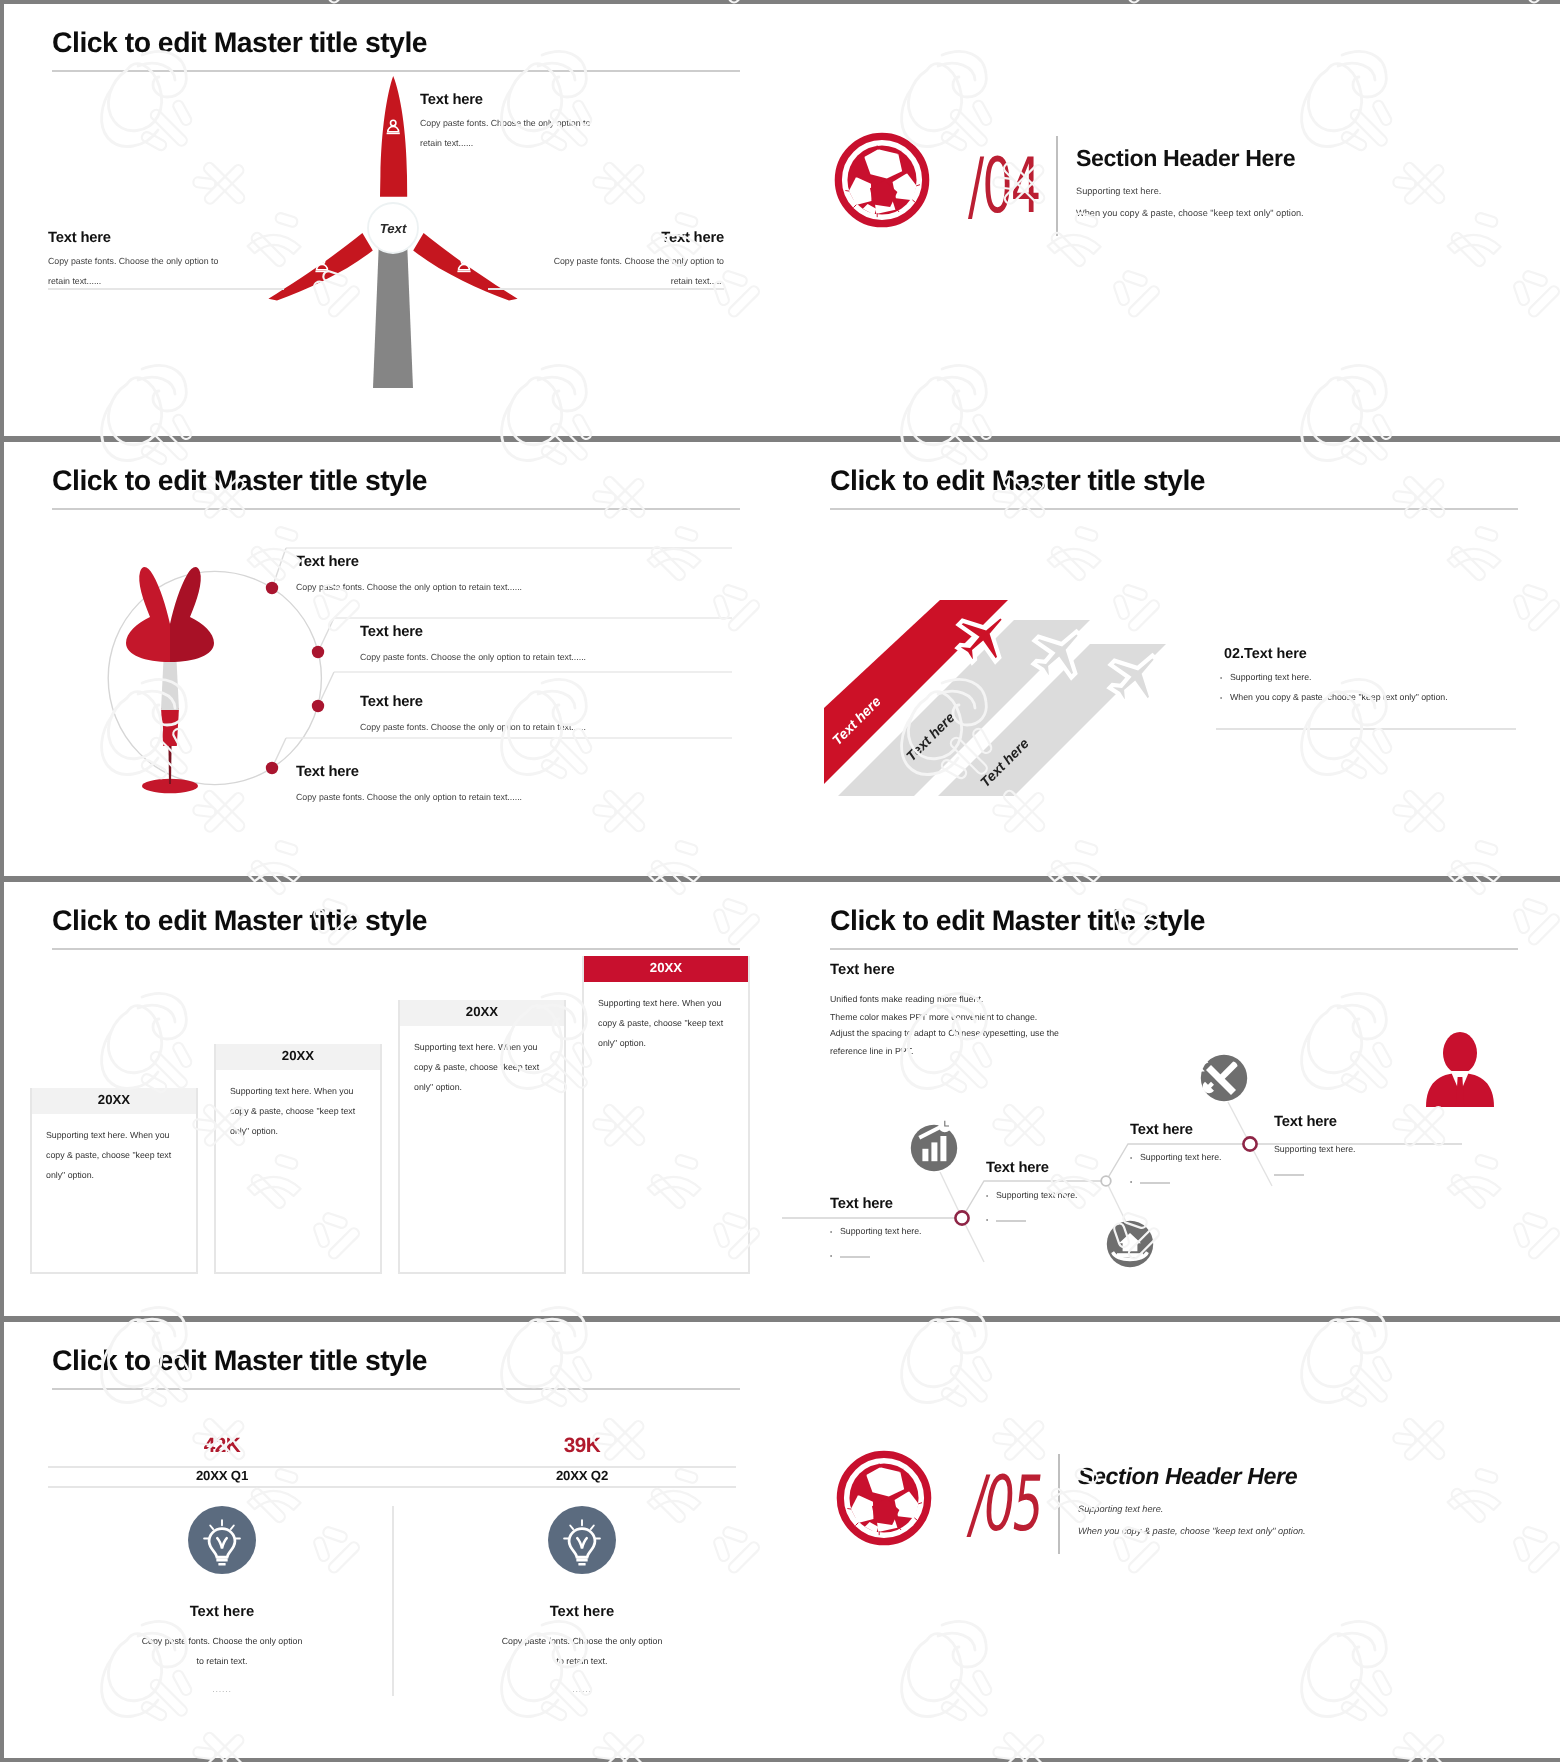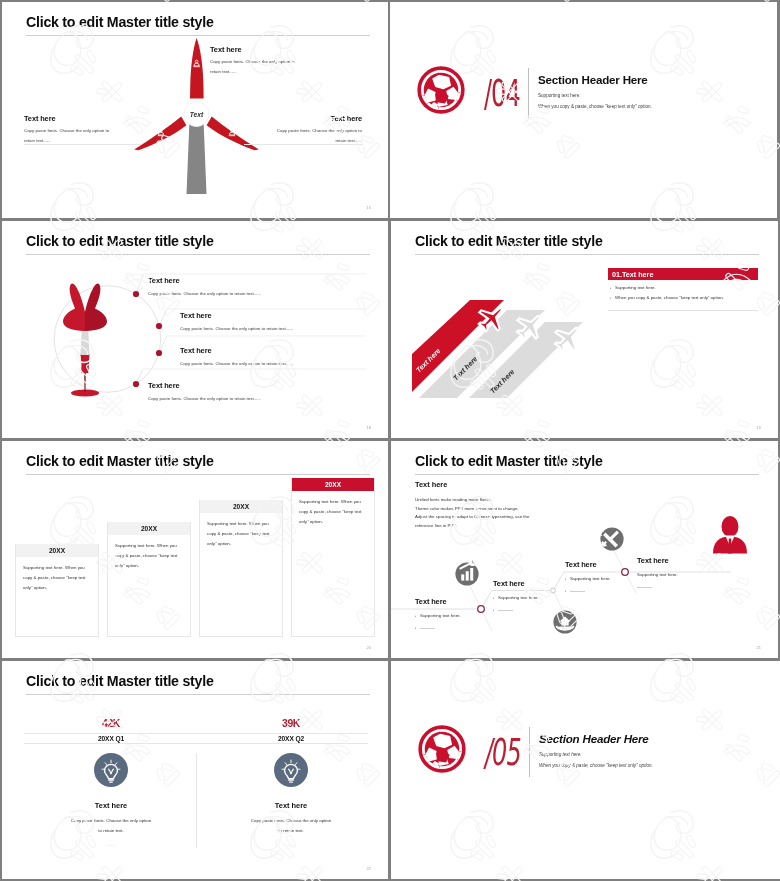--- a/index.html
+++ b/index.html
@@ -1,20 +1,20 @@
 <!DOCTYPE html>
 <html><head>
 <meta charset="utf-8">
 <style>
   html,body{margin:0;padding:0;}
   body{width:780px;height:881px;background:#fff;
        font-family:"Liberation Sans",sans-serif;}
   .grid{position:relative;width:780px;height:881px;box-sizing:border-box;
         background:#7f7f7f;}
-  .slide{position:absolute;background:#fff;overflow:hidden;}
+  .slide{position:absolute;background:#fff;overflow:hidden;padding-left:40px;}
   
   .s0{left:2px;  top:2px;   width:386px;height:216px;}
   .s1{left:390px;top:2px;   width:387px;height:216px;}
   .s2{left:2px;  top:221px; width:386px;height:217px;}
   .s3{left:391px;top:221px; width:387px;height:217px;}
   .s4{left:2px;  top:441px; width:386px;height:217px;}
   .s5{left:391px;top:441px; width:387px;height:217px;}
   .s6{left:2px;  top:661px; width:386px;height:218px;}
   .s7{left:391px;top:661px; width:447px;height:218px;font-style:italic;}
 
@@ -281,24 +281,22 @@
       <g>
         <path d="M77 20 L111 20 L19 112 L19 74 Z" fill="#cc1127"></path>
         <use href="#plane" transform="translate(99,38) rotate(45) scale(0.62)" fill="#cc1127" stroke="#fff" stroke-width="3.4"></use>
       </g>
       <g font-family="Liberation Sans, sans-serif" font-size="7" font-weight="bold" font-style="italic">
         <text transform="translate(26,93) rotate(-45)" fill="#fff">Text here</text>
         <text transform="translate(63,101) rotate(-45)" fill="#222">Text here</text>
         <text transform="translate(100,114) rotate(-45)" fill="#222">Text here</text>
       </g>
     </svg>
-    <div class="ri ri0">
-      <div class="ribar">
-        <span class="rih">01.Text here</span>
-      </div>
+    <div class="ri ri1">
+      <div class="rih2">02.Text here</div>
       <div class="bl">
           <span class="bm"></span>
           <span>Supporting text here.</span>
         </div>
       <div class="bl">
           <span class="bm"></span>
           <span>When you copy &amp; paste, choose "keep text only" option.</span>
         </div>
       <div class="rirule"></div>
     </div>

